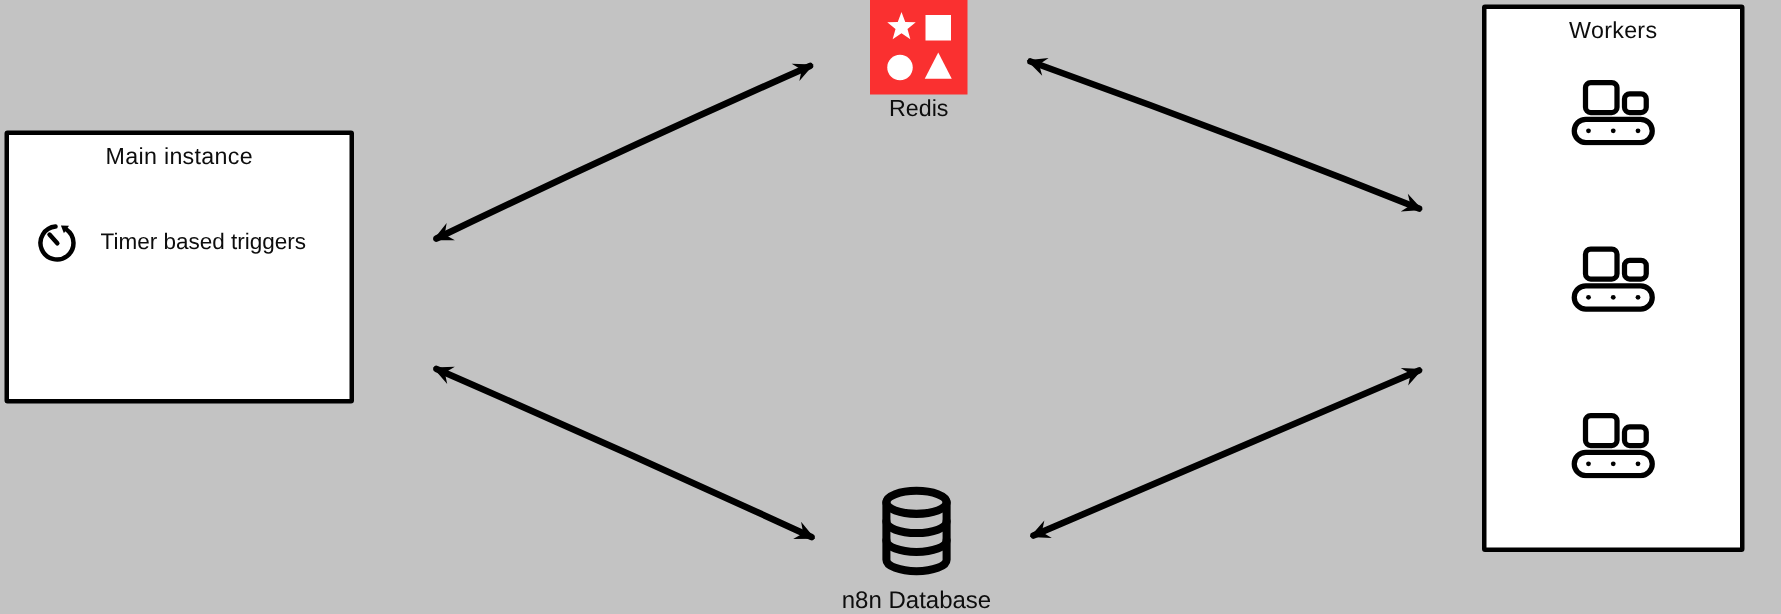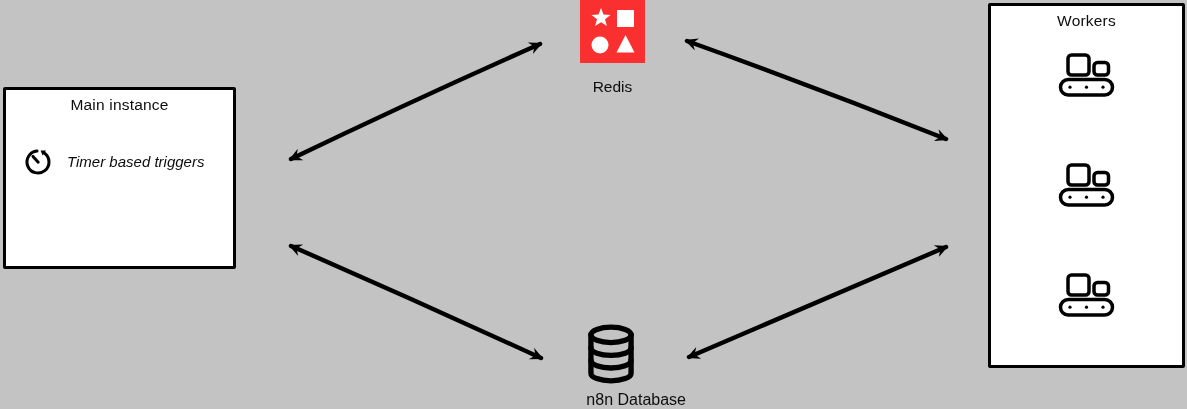--- a/index.html
+++ b/index.html
@@ -27,38 +27,38 @@
     left:0;top:0;
     width:1187px;height:409px;
   }
   .box{
     position:absolute;
     background:var(--node-fill);
     border:3px solid var(--stroke);
     border-radius:2px;
   }
   .main-box{ left:3px; top:87px; width:233px; height:182px; }
-  .workers-box{ left:988px; top:3px; width:197px; height:365px; }
+  .workers-box{ left:988px; top:3px; width:175px; height:365px; }
   .box-title{
     text-align:center;
     padding-top:6px;
     font-size:15.5px;
     letter-spacing:.2px;
   }
   .row{
     position:absolute;
     display:flex;
     align-items:center;
     gap:13px;
     left:16px;
   }
   .row-timer{ top:55px; }
   .row-webhook{ top:134px; }
   .row .icon{ display:inline-flex; }
-  .row-label{ font-size:15px; white-space:nowrap;font-style:italic; }
+  .row-label{ font-size:15px; white-space:nowrap; }
   .workers-icons{
     position:absolute;
     top:47px; left:0;
     width:100%;
     display:flex;
     flex-direction:column;
     align-items:center;
     gap:62px;
   }
   .redis{
@@ -66,29 +66,29 @@
     left:555px; top:0;
     width:115px;
     text-align:center;
   }
   .redis-icon{
     width:65px; height:63px;
     margin:0 auto;
     background:var(--redis-red);
     display:flex;align-items:center;justify-content:center;
   }
-  .redis-label{ font-size:15.5px; margin-top:15px; }
+  .redis-label{ font-size:15.5px; margin-top:1px; }
   .db{
     position:absolute;
     left:536px; top:322px;
     width:150px;
     text-align:center;
   }
   .db-icon{ display:inline-flex; }
-  .db-label{ font-size:16px; margin-top:1px;text-align:right; }
+  .db-label{ font-size:16px; margin-top:1px; }
 </style>
 </head>
 <body>
 
 <div class="canvas">
 
   <svg class="arrows" viewBox="0 0 1187 409" aria-hidden="true">
     <defs>
       <marker id="ah" viewBox="0 0 12 12" refX="9" refY="6" markerWidth="3.6" markerHeight="3.6" orient="auto-start-reverse">
         <path d="M1 1.2 L11 6 L1 10.8 L4.4 6 Z" fill="#000"></path>

